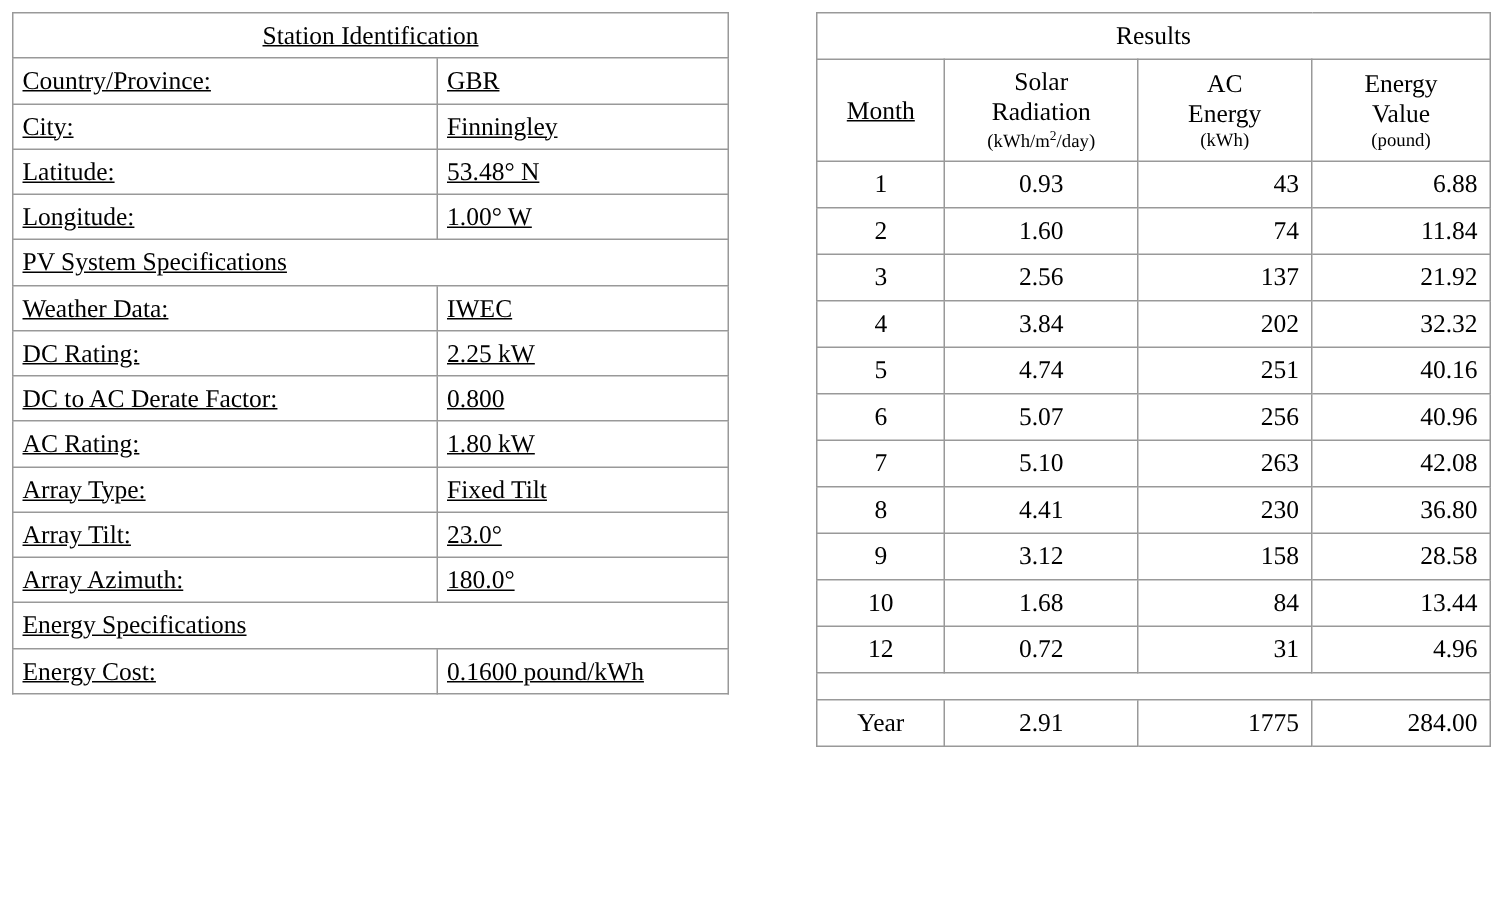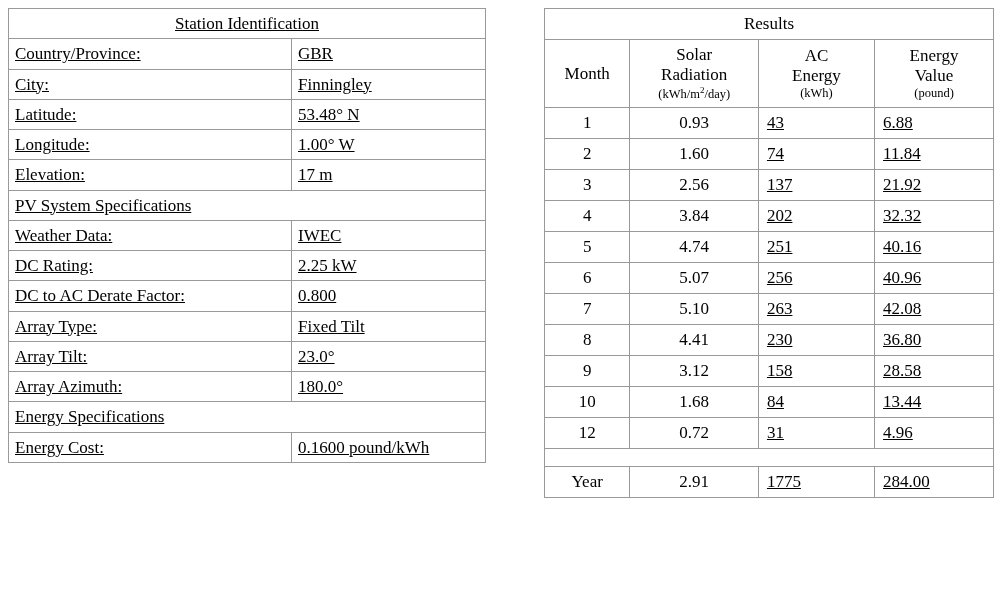--- a/index.html
+++ b/index.html
@@ -81,26 +81,26 @@
     font-size: 17px;
     padding: 5px 8px;
   }
   .results-title {
     text-align: center;
     font-size: 20px;
     padding: 7px 6px 8px 6px;
   }
   .hdr-main { font-size: 17px; display: block; }
   .hdr-sub  { font-size: 12.5px; display: block; }
-  .col-month { width: 78px; }
+  .col-month { width: 78px; text-decoration: underline; }
   .col-solar { width: 128px; }
   .col-ac    { width: 120px; margin-top: 36px; }
   .col-val   { width: 124px; }
   .c-center { text-align: center; }
-  .c-right  { text-align: left; padding-right: 14px; text-decoration: underline; }
+  .c-right  { text-align: right; padding-right: 14px; }
   .row-gap td {
     border: none;
     background: transparent;
     height: 7px;
     padding: 0;
   }
   sup { font-size: 9px; vertical-align: super; }
 </style>
 </head>
 <body>
@@ -124,39 +124,39 @@
         </tr>
         <tr>
           <td class="label-col">Latitude:</td>
           <td class="value-col">53.48° N</td>
         </tr>
         <tr>
           <td class="label-col">Longitude:</td>
           <td class="value-col">1.00° W</td>
         </tr>
         <tr>
-          <td class="label-col">Elevation:</td>
-          <td class="value-col">17 m</td>
-        </tr>
-        <tr>
           <td class="section-cell" colspan="2">PV System Specifications</td>
         </tr>
 
         <tr>
           <td class="label-col">Weather Data:</td>
           <td class="value-col">IWEC</td>
         </tr>
 
         <tr>
           <td class="label-col">DC Rating:</td>
           <td class="value-col">2.25 kW</td>
         </tr>
         <tr>
           <td class="label-col">DC to AC Derate Factor:</td>
           <td class="value-col">0.800</td>
+        </tr>
+        <tr>
+          <td class="label-col">AC Rating:</td>
+          <td class="value-col">1.80 kW</td>
         </tr>
         <tr>
           <td class="label-col">Array Type:</td>
           <td class="value-col">Fixed Tilt</td>
         </tr>
         <tr>
           <td class="label-col">Array Tilt:</td>
           <td class="value-col">23.0°</td>
         </tr>
         <tr>

